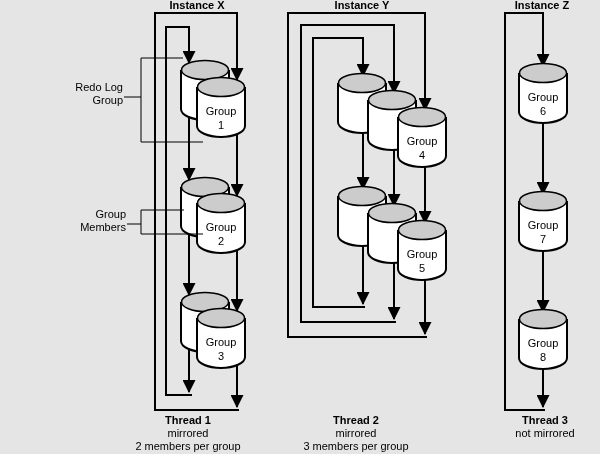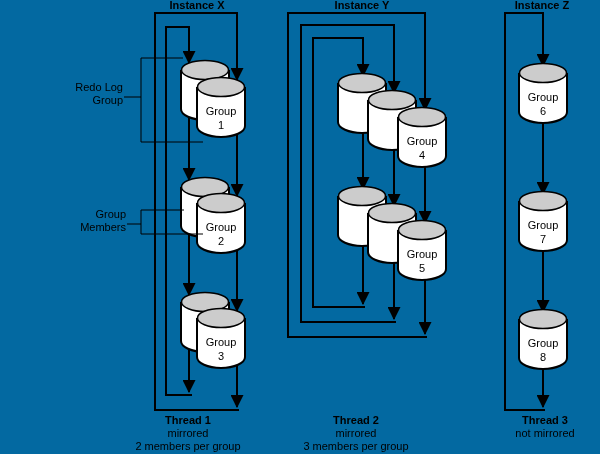--- a/index.html
+++ b/index.html
@@ -1,16 +1,16 @@
 <!DOCTYPE html>
 <html><head>
 <meta charset="utf-8">
 <style>
   html,body{margin:0;padding:0;background:#fff;}
-  .stage{position:relative;width:600px;height:454px;background:#0369a1;font-family:"Liberation Sans",sans-serif;text-decoration:underline;}
+  .stage{position:relative;width:600px;height:454px;background:#e5e5e5;font-family:"Liberation Sans",sans-serif;text-decoration:underline;}
   svg{display:block;}
   .loop, .chain{fill:none;stroke:#000;stroke-width:2;}
   .callout{fill:none;stroke:#000;stroke-width:1;}
   .cyl-body{stroke:#000;stroke-width:2;stroke-linejoin:round;}
   .cyl-top{stroke:#000;stroke-width:1.5;}
   .title{font:bold 11px "Liberation Sans",sans-serif;text-anchor:middle;fill:#000;}
   .cap-b{font:bold 11px "Liberation Sans",sans-serif;text-anchor:middle;fill:#000;}
   .cap{font:11px "Liberation Sans",sans-serif;text-anchor:middle;fill:#000;}
   .glabel{font:11px "Liberation Sans",sans-serif;text-anchor:middle;fill:#000;}
   .annot{font:11px "Liberation Sans",sans-serif;text-anchor:end;fill:#000;}

